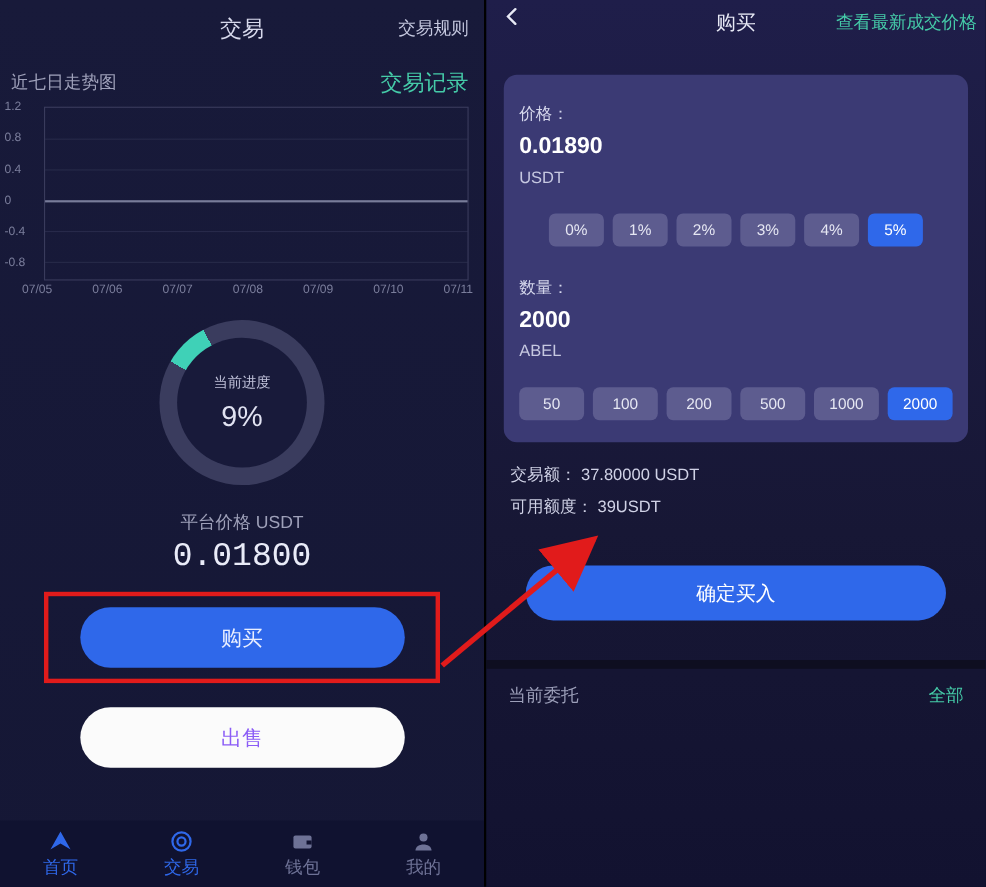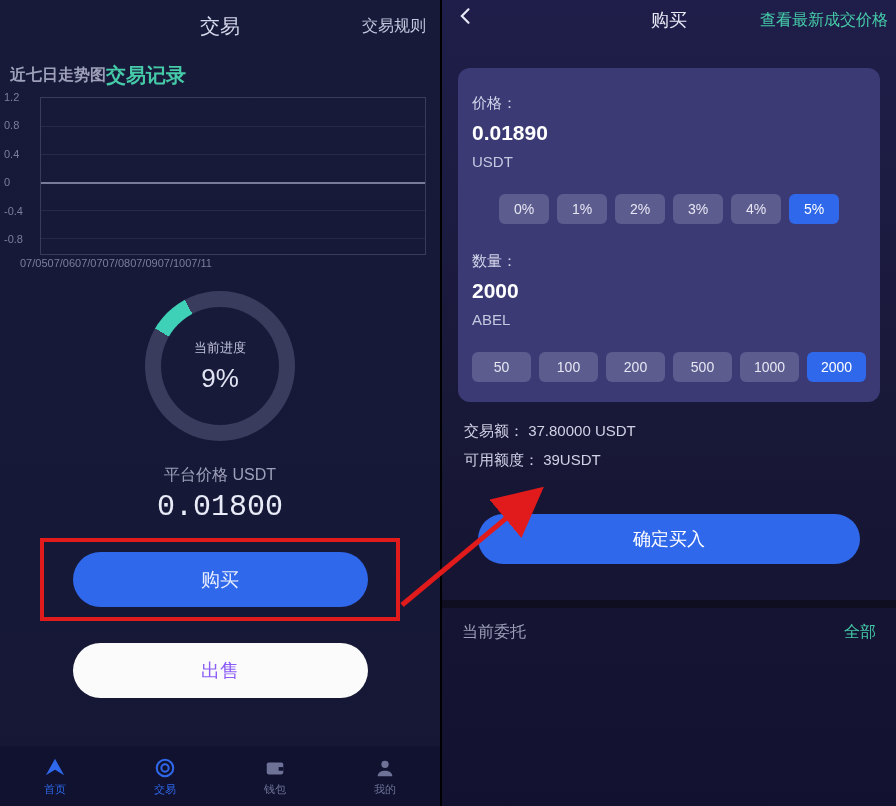--- a/index.html
+++ b/index.html
@@ -31,23 +31,23 @@
       font-size: 20px;
     }
     .header-right {
       position: absolute;
       right: 14px;
       font-size: 16px;
       color: #c5c8df;
     }
     .chart-header {
       display: flex;
+      justify-content: space-between;
       padding: 10px 14px 6px 10px;
       align-items: center;
-      font-weight: bold;
     }
     .chart-title { color: #9ea0b9; font-size: 16px; }
     .chart-link { color: #45cba8; font-size: 20px; }
     .chart-area {
       position: relative;
       height: 180px;
       padding: 0 10px 0 6px;
       text-decoration: underline;
     }
     .y-axis {
@@ -70,20 +70,21 @@
     }
     .gridline { position: absolute; left: 0; right: 0; height: 1px; background: rgba(160,165,200,0.12); }
     .zero-line { position: absolute; left: 0; right: 0; height: 2px; background: rgba(200,205,235,0.55); }
     .x-axis {
       position: absolute;
       left: 20px;
       right: 10px;
       bottom: 0;
       height: 18px;
       display: flex;
+      justify-content: space-between;
       font-size: 11px;
       color: #7b7e9c;
     }
     .donut-wrap {
       margin-top: 16px;
       display: flex;
       flex-direction: column;
       align-items: center;
     }
     .donut {
@@ -143,21 +144,21 @@
       background: #101230;
       display: flex;
     }
     .nav-item {
       flex: 1;
       display: flex;
       flex-direction: column;
       align-items: center;
       justify-content: center;
       gap: 2px;
-      font-size: 11px;
+      font-size: 16px;
       color: #6e7296;
       cursor: pointer;
     }
     .nav-item.active { color: #2f68ea; }
     .nav-icon { width: 24px; height: 24px; display: flex; align-items: center; justify-content: center; }
 
     
     .r-header {
       height: 40px;
       display: flex;

